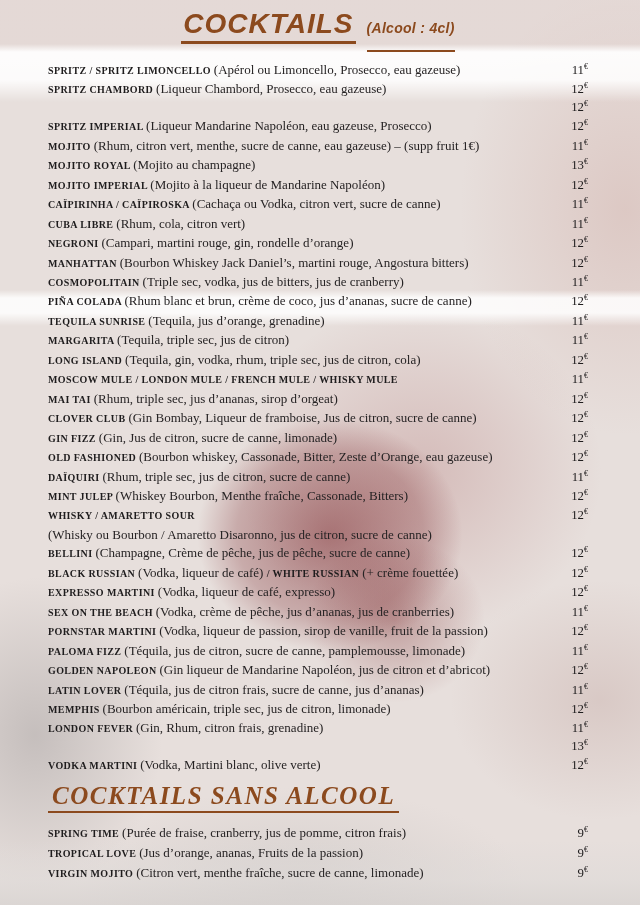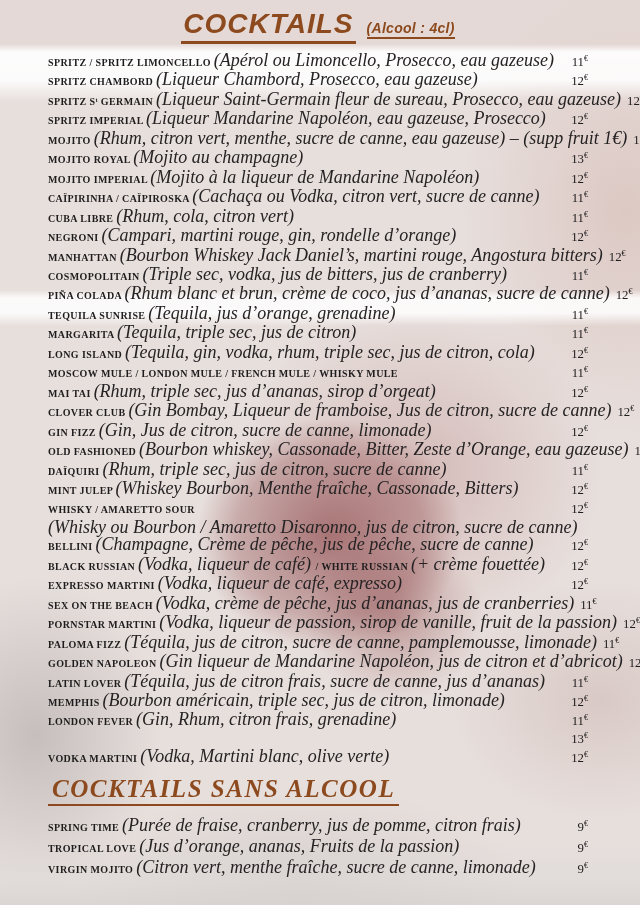--- a/index.html
+++ b/index.html
@@ -38,30 +38,30 @@
     font-size:28px;line-height:32px;letter-spacing:1px;
     color:#8c4a1e;
     border-bottom:3px solid #8c4a1e;padding:0 2px 1px 2px;
   }
   .title-note{
     display:inline-block;
     font-family:"Liberation Sans", sans-serif;
     font-weight:bold;font-style:italic;
     font-size:14px;letter-spacing:0.3px;
     color:#8c4a1e;
-    border-bottom:2px solid #8c4a1e;padding-bottom:1px;
+    border-bottom:2px solid #8c4a1e;padding-bottom:14px;
     margin-left:7px;
   }
 
   .menu-list{}
   .row{display:flex;align-items:baseline;line-height:17.45px;}
   .s2 .row{line-height:18.2px;}
   .left{white-space:nowrap;}
   .name{font-weight:bold;font-size:10px;letter-spacing:0.4px;color:#1e1c1d;}
-  .desc{font-style:italic;font-size:18px;color:#262324;}
+  .desc{font-size:13px;color:#262324;}
   .price{margin-left:auto;padding-left:6px;font-size:12.8px;color:#1e1c1d;white-space:nowrap;}
   .price sup{font-size:8px;line-height:0;}
 
   .heading2-wrap{text-align:left;margin:7px 0 10px 0;}
   .heading2{
     display:inline-block;
     font-family:"Liberation Serif", serif;
     font-weight:bold;font-style:italic;
     font-size:25px;line-height:27px;letter-spacing:1.5px;
     color:#8c4a1e;
@@ -82,21 +82,20 @@
     <div class="menu-list s1">
         <div class="row">
           <span class="left"><span class="name">SPRITZ / SPRITZ LIMONCELLO </span><span class="desc">(Apérol ou Limoncello, Prosecco, eau gazeuse)</span></span>
           <span class="price">11<sup>€</sup></span>
         </div>
         <div class="row">
           <span class="left"><span class="name">SPRITZ CHAMBORD </span><span class="desc">(Liqueur Chambord, Prosecco, eau gazeuse)</span></span>
           <span class="price">12<sup>€</sup></span>
         </div>
         <div class="row">
-          <span class="left"><span class="name">SPRITZ Sᵗ GERMAIN </span><span class="desc">(Liqueur Saint-Germain fleur de sureau, Prosecco, eau gazeuse)</span></span>
           <span class="price">12<sup>€</sup></span>
         </div>
         <div class="row">
           <span class="left"><span class="name">SPRITZ IMPERIAL </span><span class="desc">(Liqueur Mandarine Napoléon, eau gazeuse, Prosecco)</span></span>
           <span class="price">12<sup>€</sup></span>
         </div>
         <div class="row">
           <span class="left"><span class="name">MOJITO </span><span class="desc">(Rhum, citron vert, menthe, sucre de canne, eau gazeuse) – (supp fruit 1€)</span></span>
           <span class="price">11<sup>€</sup></span>
         </div>

